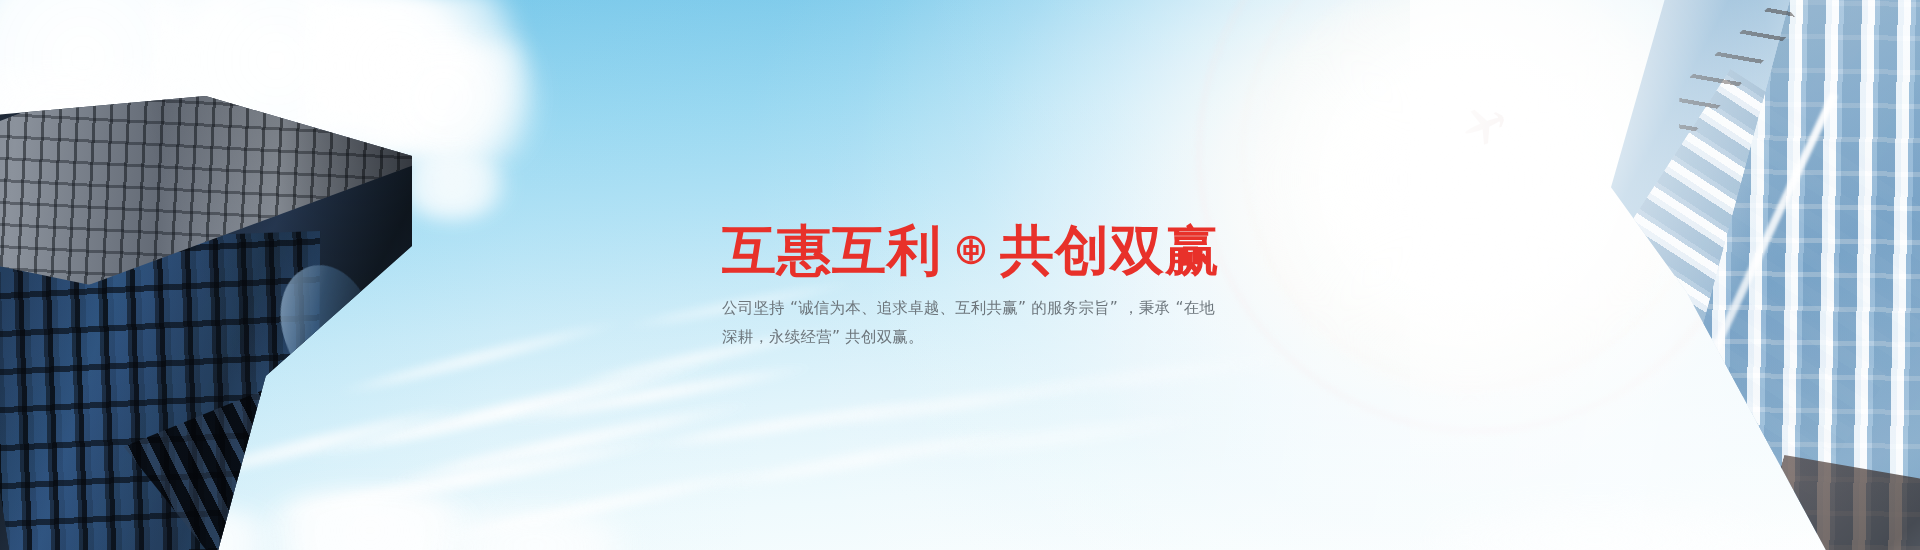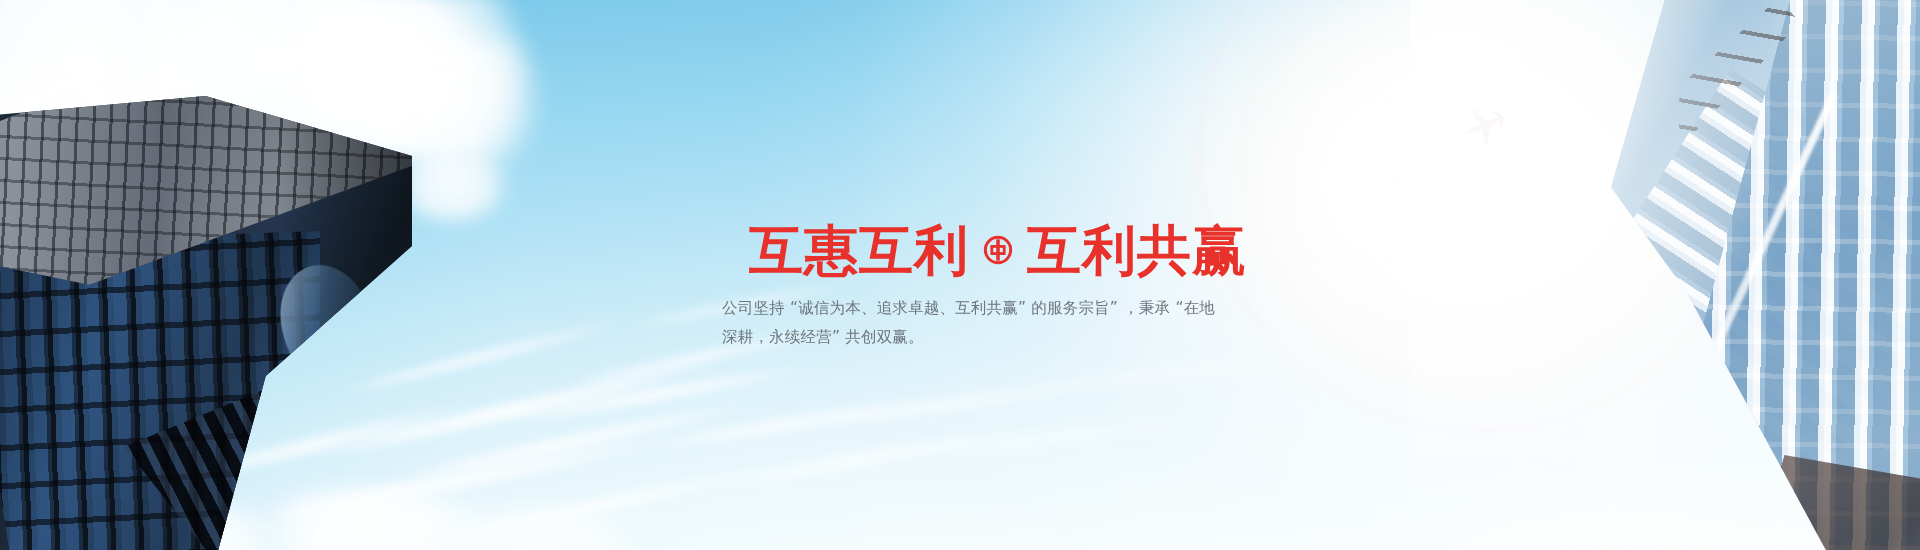--- a/index.html
+++ b/index.html
@@ -332,21 +332,20 @@
     font-family:"DejaVu Serif", "Liberation Serif", serif;
     font-weight:700;
     font-size:54px;
     line-height:1.04;
     color:#e8312a;
     letter-spacing:1px;
     white-space:nowrap;
     display:flex;
     align-items:center;
     gap:14px;
-    margin-left:27px;
   }
   .headline .seg { display:inline-block; }
   .coin {
     display:inline-block;
     width:30px; height:30px;
     position:relative;
     flex:0 0 auto;
   }
   .coin svg { display:block; width:100%; height:100%; }
 
@@ -440,20 +439,20 @@
   <div class="copy">
     <div class="headline">
       <span class="seg">互惠互利</span>
       <span class="coin">
         <svg viewBox="0 0 32 32">
           <circle cx="16" cy="16" r="13.5" fill="none" stroke="#e8312a" stroke-width="3.2"></circle>
           <rect x="14.1" y="4.6" width="3.8" height="22.8" fill="#e8312a"></rect>
           <rect x="9.4" y="12.2" width="13.2" height="7.6" fill="none" stroke="#e8312a" stroke-width="3"></rect>
         </svg>
       </span>
-      <span class="seg">互利共赢</span>
+      <span class="seg">共创双赢</span>
     </div>
     <div class="subcopy">
       <span>公司坚持 “诚信为本、追求卓越、互利共赢” 的服务宗旨” ，秉承 “在地深耕，</span><span>永续经营” 共创双赢。</span>
     </div>
   </div>
 
 </div>
 
 </body></html>

